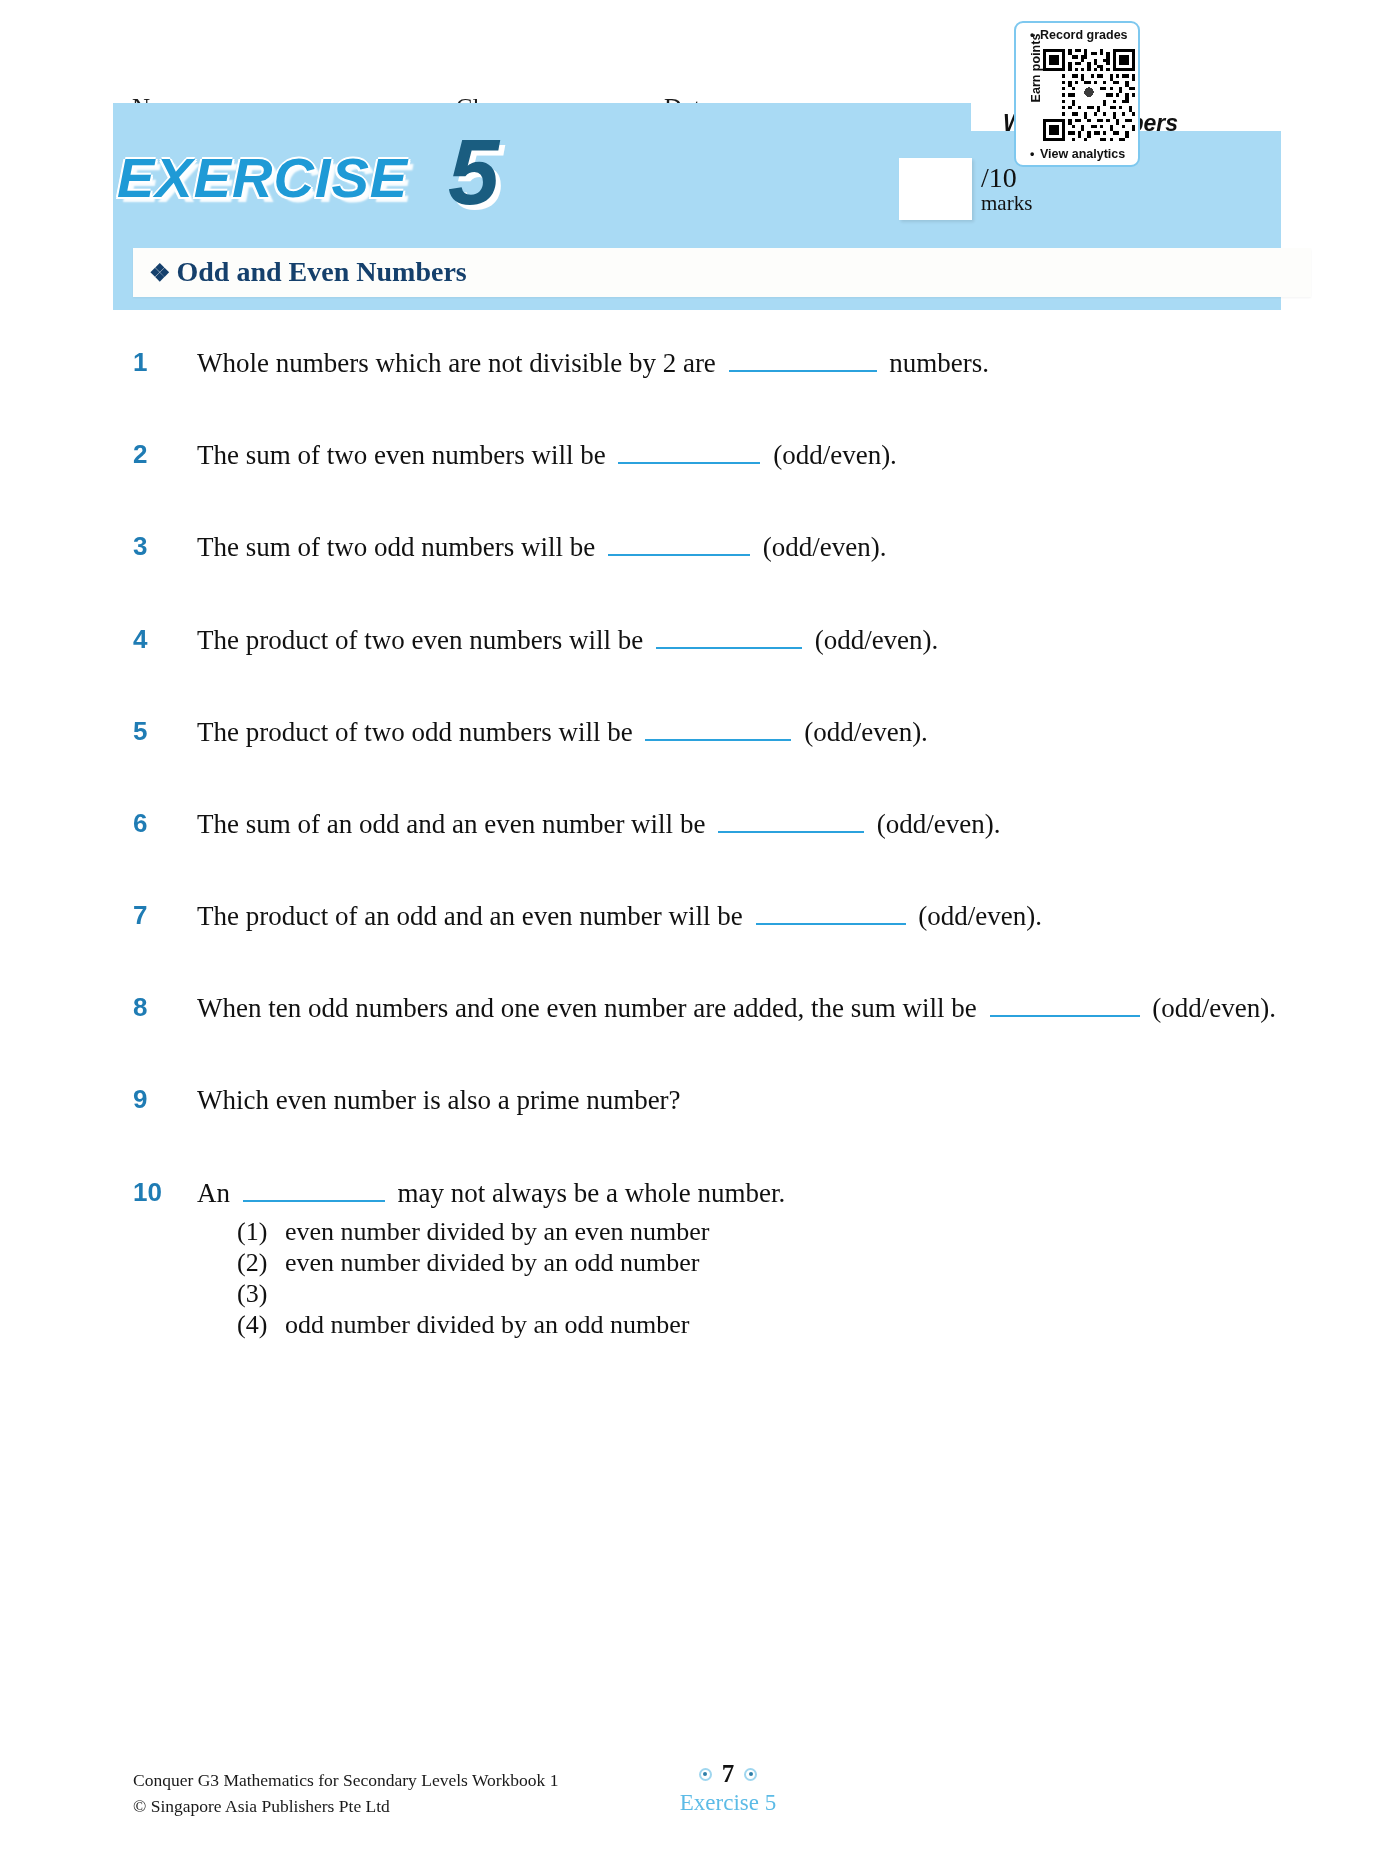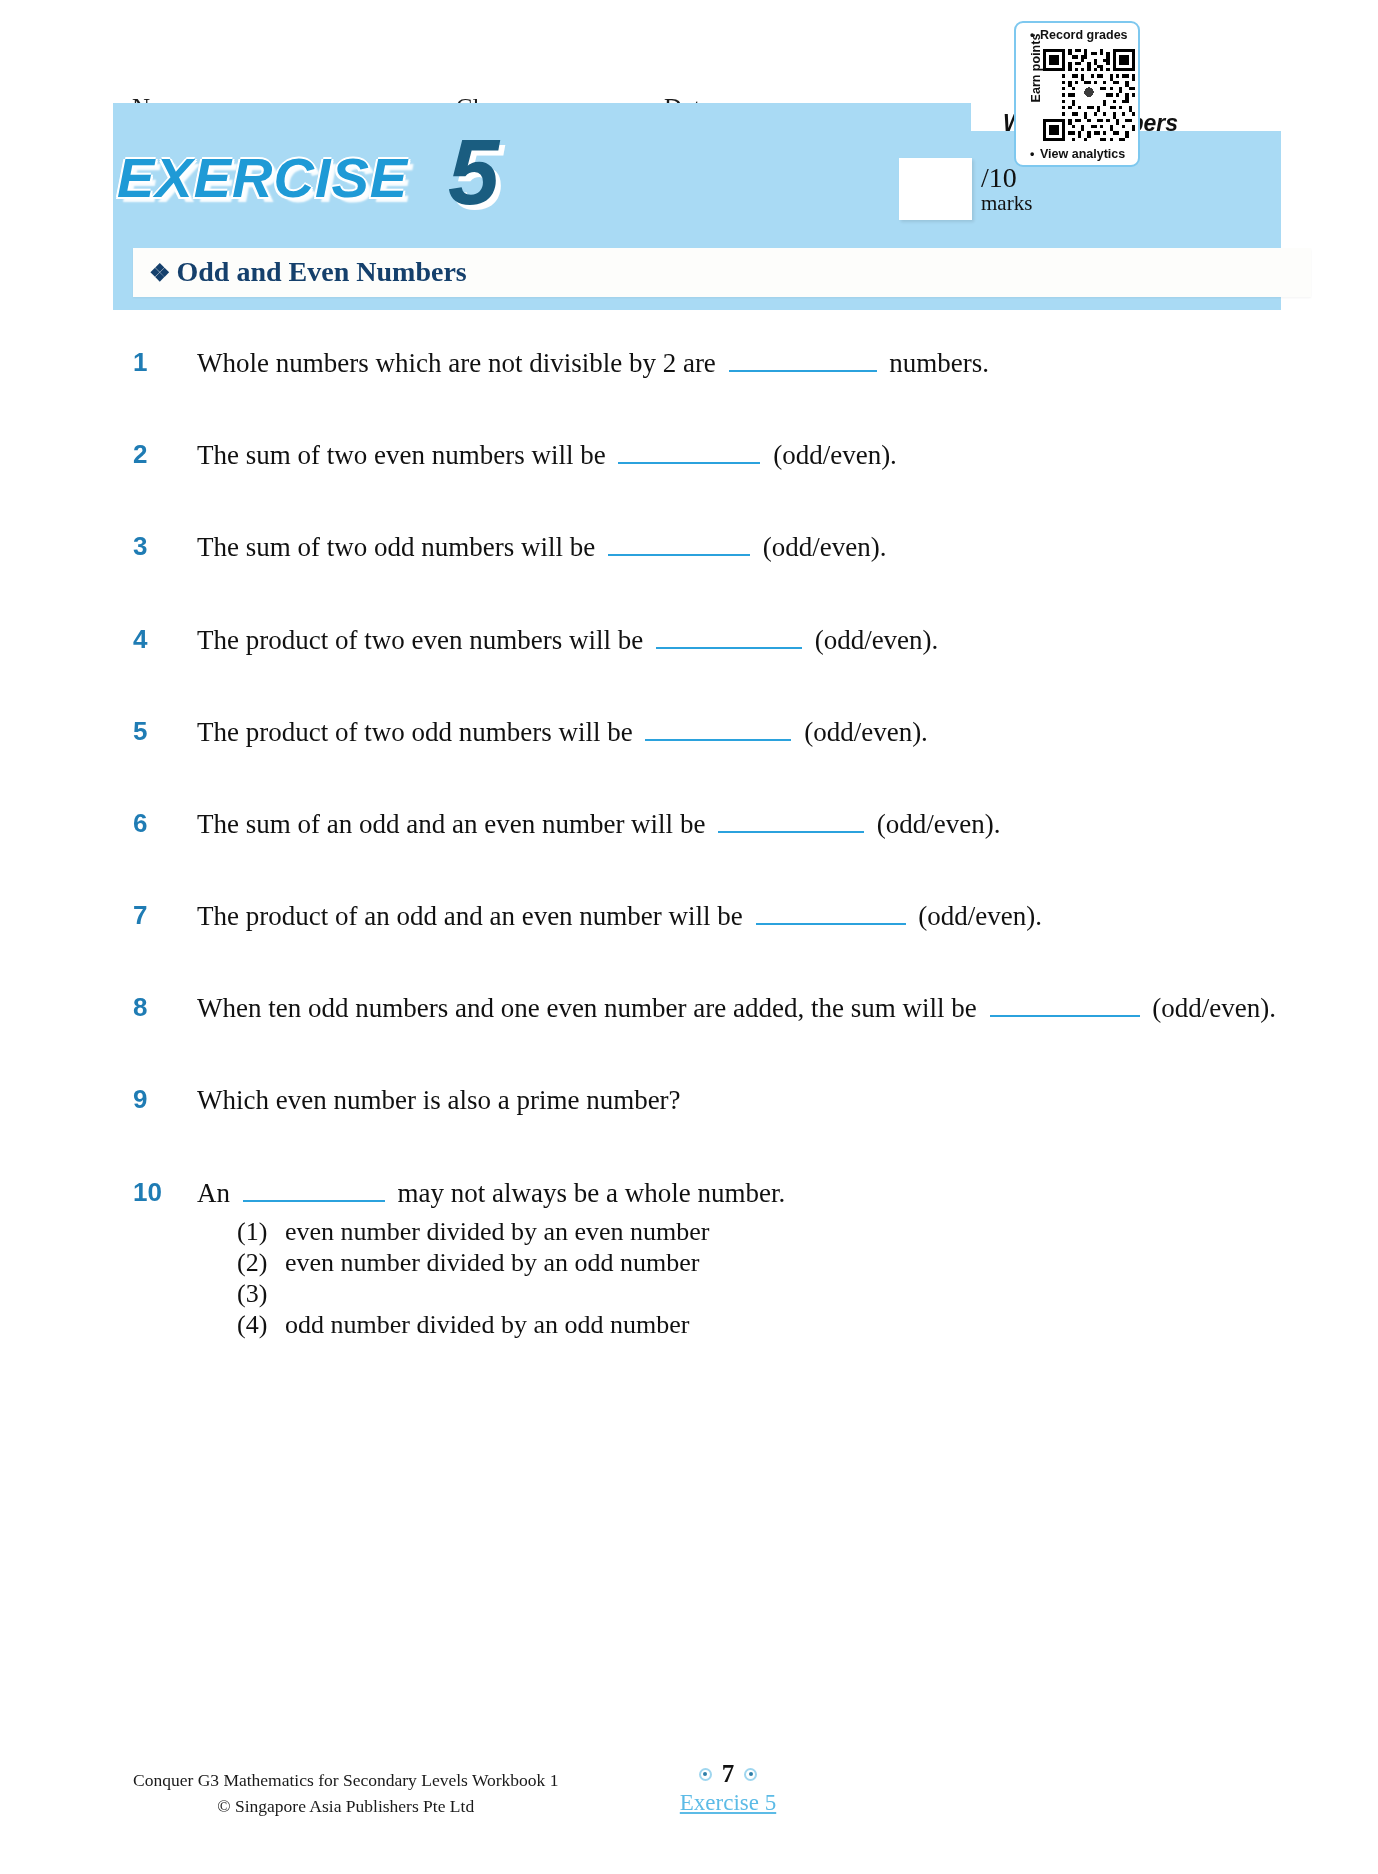--- a/index.html
+++ b/index.html
@@ -250,21 +250,20 @@
 
   
   .footer-left {
     position: absolute;
     left: 133px;
     top: 1767px;
     font-family: "Liberation Serif", serif;
     font-size: 17.5px;
     color: #1a1a1a;
     line-height: 1.5;
-    text-align: center;
   }
   .footer-center {
     position: absolute;
     left: 628px;
     top: 1760px;
     width: 200px;
     text-align: center;
   }
   .pagerow {
     display: flex;
@@ -293,21 +292,20 @@
     font-family: "Liberation Serif", serif;
     font-weight: bold;
     font-size: 25px;
     color: #111;
   }
   .exlabel {
     margin-top: 2px;
     font-family: "Liberation Serif", serif;
     font-size: 23px;
     color: #5cbbe6;
-    text-decoration: underline;
   }
 </style>
 </head>
 <body>
 
 <div class="page">
 
   <div class="idrow">
     <span class="lbl">Name:</span>
     <span class="rule rule-name"></span>

